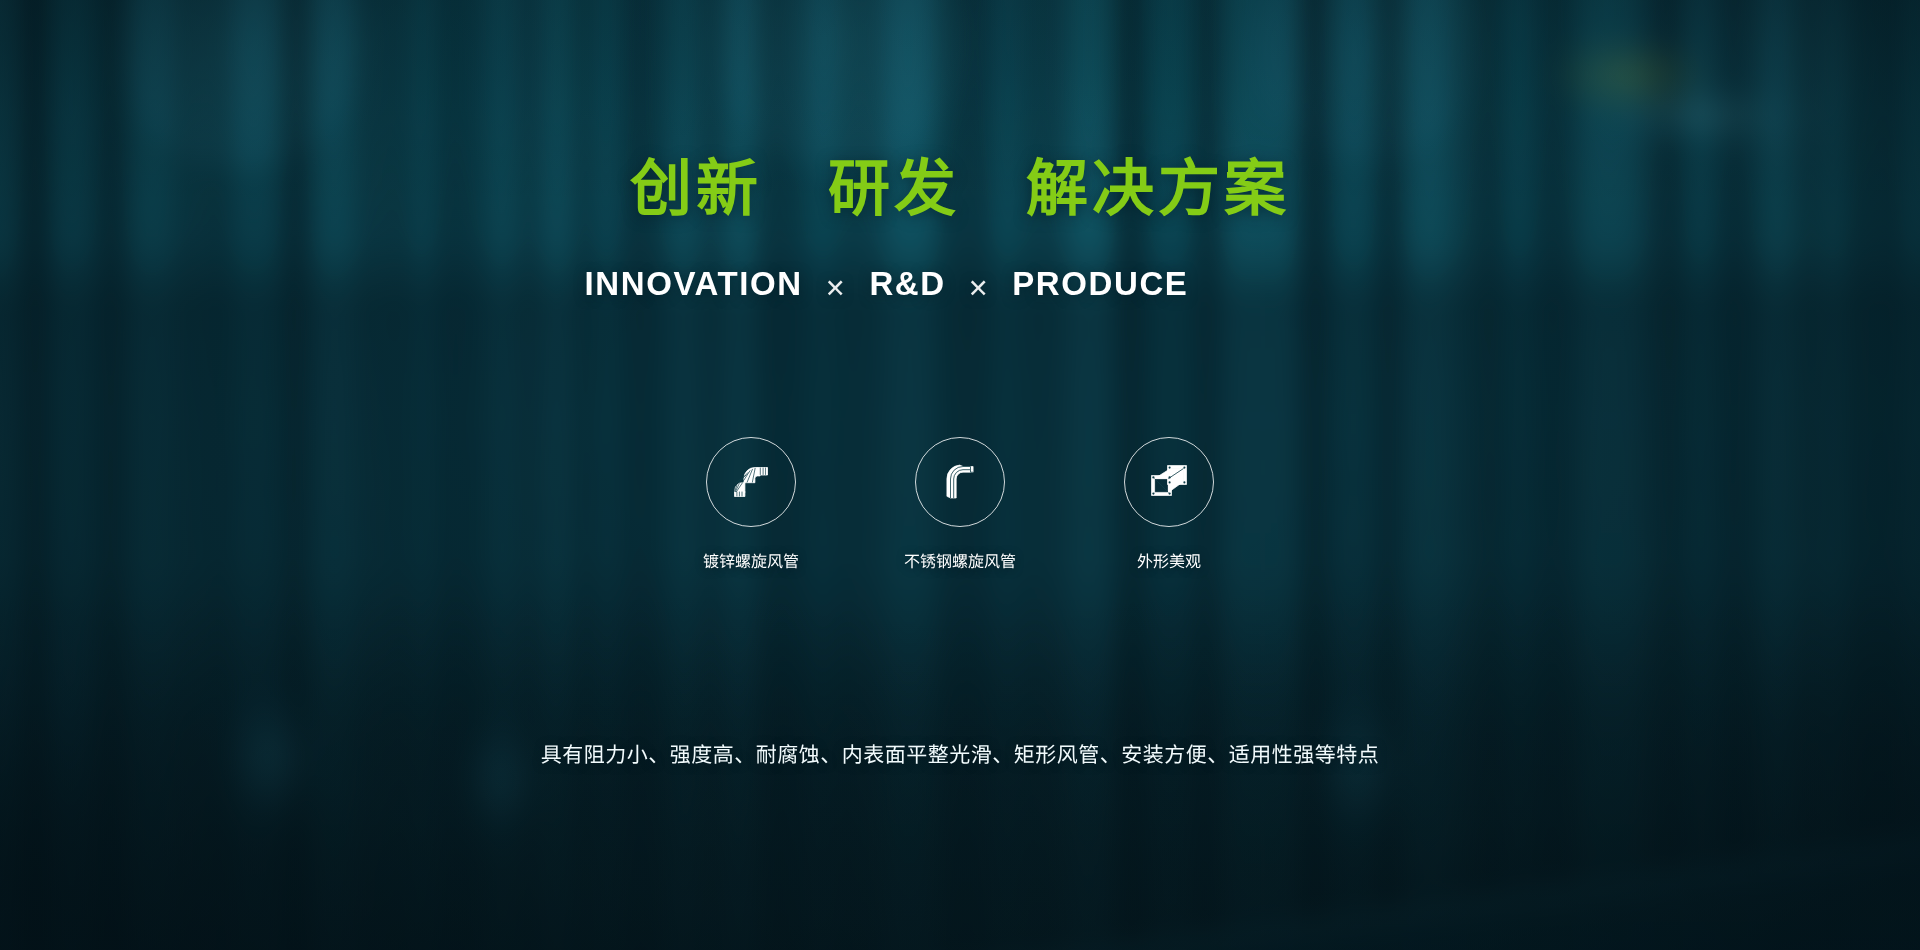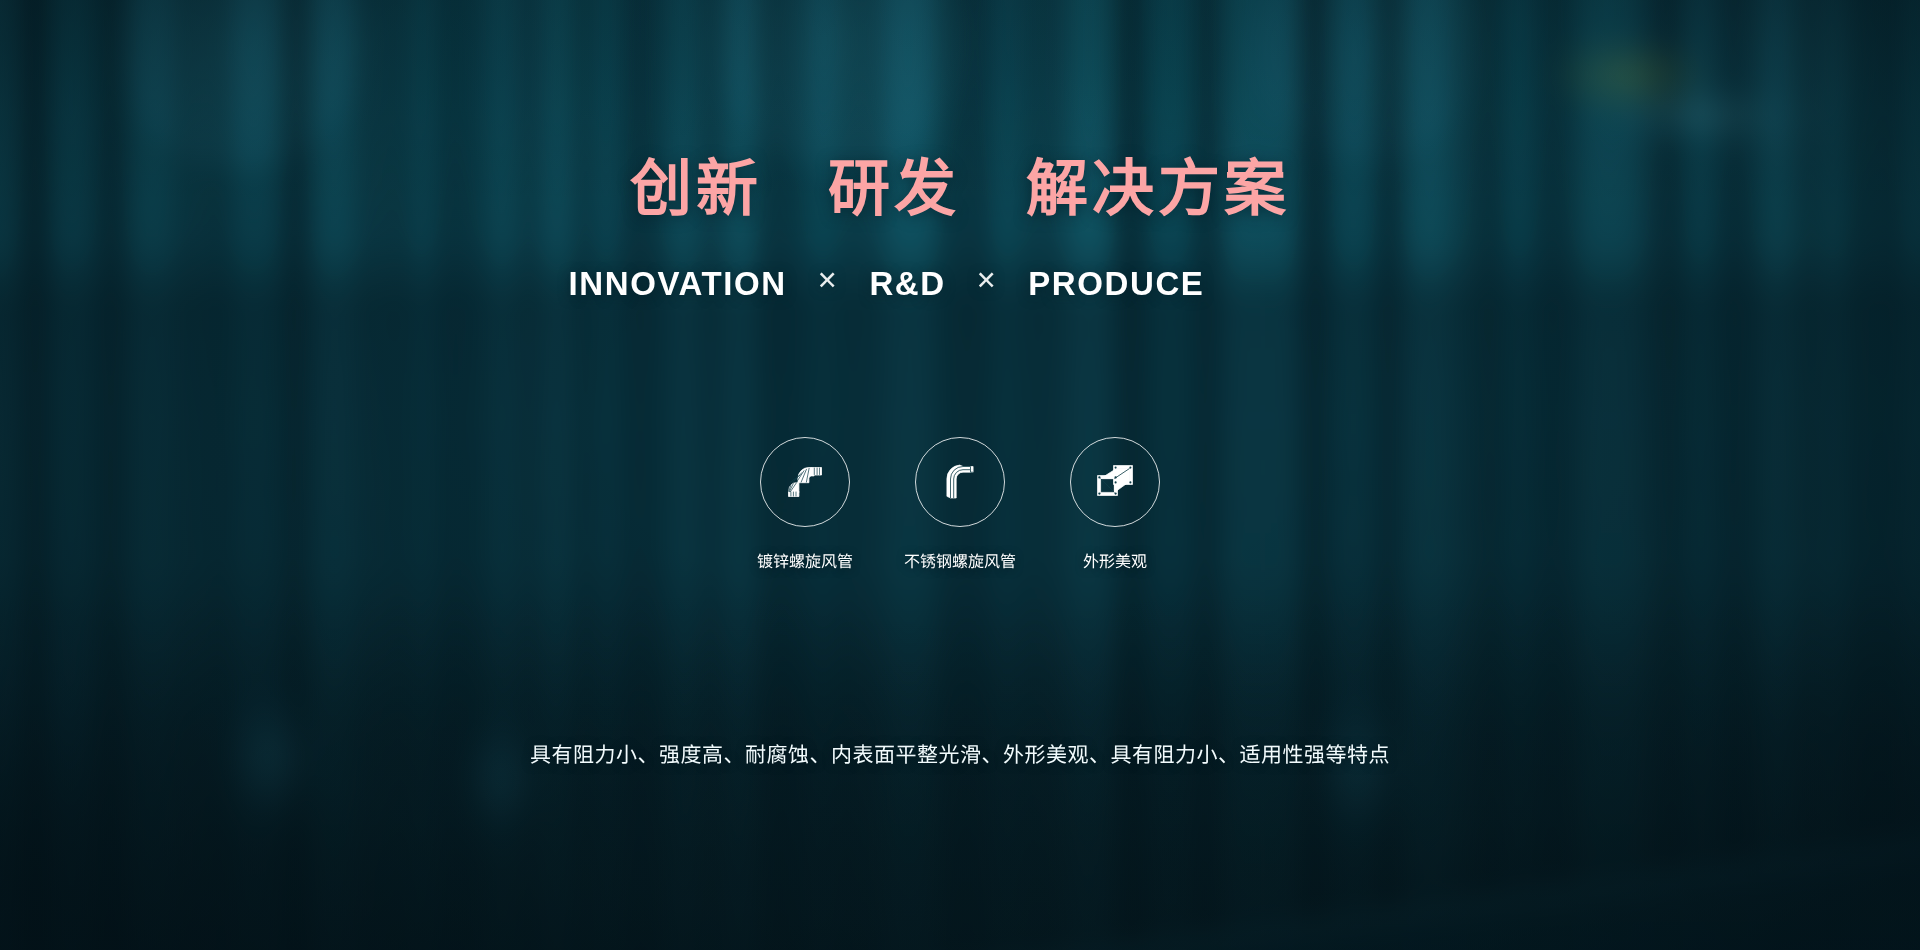--- a/index.html
+++ b/index.html
@@ -155,61 +155,61 @@
   .headline {
     position: absolute;
     top: 158px;
     left: 0;
     width: 1920px;
     text-align: center;
     font-size: 62px;
     font-weight: 700;
     letter-spacing: 4px;
     line-height: 1;
-    color: #fca5a5;
+    color: #84cc16;
     text-shadow: 0 2px 14px rgba(0, 26, 34, 0.55);
     white-space: pre;
   }
 
   .subline {
     position: absolute;
     top: 267px;
     left: 0;
     width: 1773px;
     text-align: center;
     font-size: 33px;
     font-weight: 700;
     letter-spacing: 1.6px;
     line-height: 1;
     color: #ffffff;
     text-shadow: 0 2px 12px rgba(0, 26, 34, 0.5);
     display: flex;
-    align-items: flex-start;
+    align-items: flex-end;
     justify-content: center;
-    gap: 8px;
+    gap: 0;
   }
   .subline .word { display: inline-block; }
   .subline .sep {
     display: inline-block;
     font-size: 25px;
     font-weight: 300;
     color: rgba(255,255,255,0.92);
     margin: 0 22px;
     transform: translateY(1px);
   }
 
   
   .icon-row {
     position: absolute;
     top: 437px;
     left: 0;
     width: 1920px;
     display: flex;
     justify-content: center;
-    gap: 63px;
+    gap: 117px;
     text-align: center;
   }
   .icon-item {
     width: 92px;
     display: flex;
     flex-direction: column;
     align-items: center;
   }
   .icon-circle {
     width: 90px;
@@ -361,16 +361,16 @@
               <path d="M23.4 20.6 L38.5 10.5"></path>
               <path d="M9.6 20.6 L23.4 34.4"></path>
             </g>
           </svg>
         </div>
         <div class="icon-label">外形美观</div>
       </div>
 
     </div>
 
-    <div class="footnote">具有阻力小、强度高、耐腐蚀、内表面平整光滑、外形美观、具有阻力小、适用性强等特点</div>
+    <div class="footnote">具有阻力小、强度高、耐腐蚀、内表面平整光滑、矩形风管、安装方便、适用性强等特点</div>
 
   </div>
 </div>
 
 </body></html>

